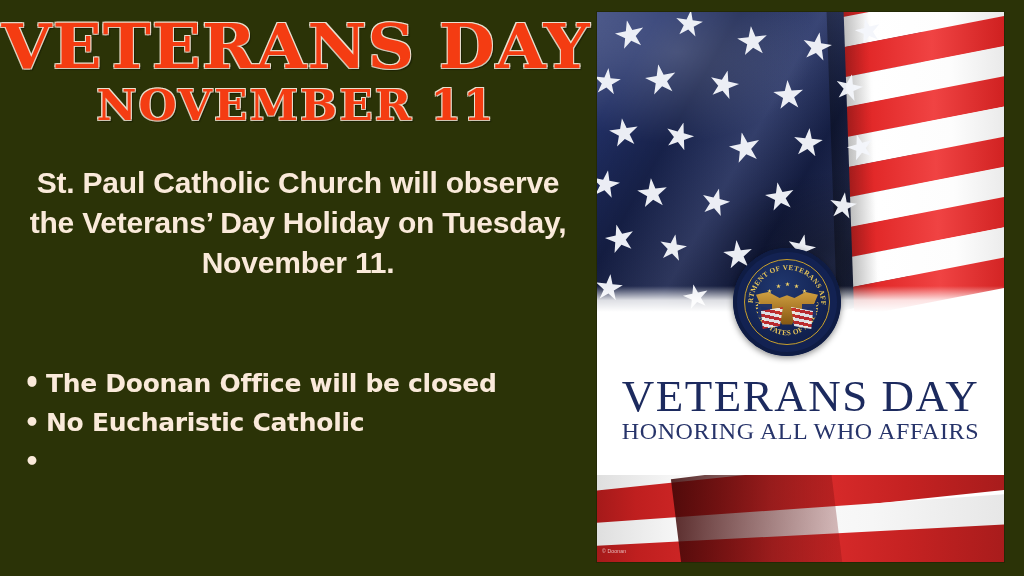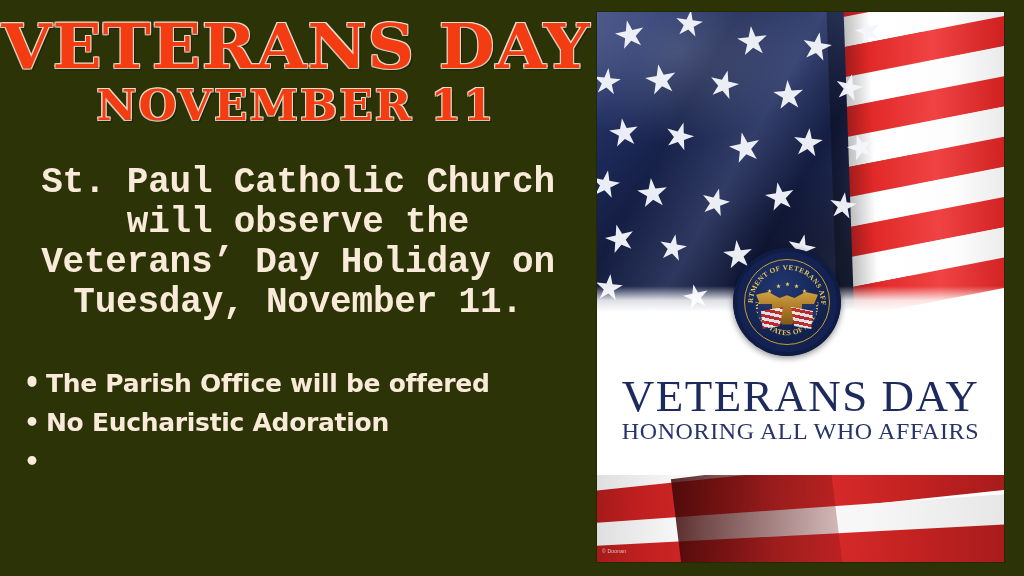--- a/index.html
+++ b/index.html
@@ -69,23 +69,23 @@
     margin-top: 2px;
     transform: scaleX(1.02);
   }
 
   .intro-paragraph {
     position: absolute;
     left: 22px;
     top: 163px;
     width: 552px;
     text-align: center;
-    font-family: Liberation Mono, monospace;
+    font-family: Liberation Sans, sans-serif;
     font-weight: bold;
-    font-size: 36px;
+    font-size: 30px;
     line-height: 40px;
     color: #faeada;
     letter-spacing: -0.2px;
   }
 
   .bullet-list {
     position: absolute;
     left: 16px;
     top: 363px;
     width: 570px;
@@ -394,25 +394,25 @@
     </div>
 
     <div class="intro-paragraph">St. Paul Catholic Church will observe the Veterans’ Day Holiday on Tuesday, November 11.</div>
 
     <ul class="bullet-list">
       <li class="bullet-item">
         <span class="bullet-dot">•</span>
       </li>
       <li class="bullet-item">
         <span class="bullet-dot">•</span>
-        <span>The Parish Office will be offered</span>
+        <span>The Doonan Office will be closed</span>
       </li>
       <li class="bullet-item">
         <span class="bullet-dot">•</span>
-        <span>No Eucharistic Adoration</span>
+        <span>No Eucharistic Catholic</span>
       </li>
       <li class="bullet-item">
         <span class="bullet-dot">•</span>
       </li>
     </ul>
   </div>
 
   <div id="va-poster">
 
     <div class="flag-area">

